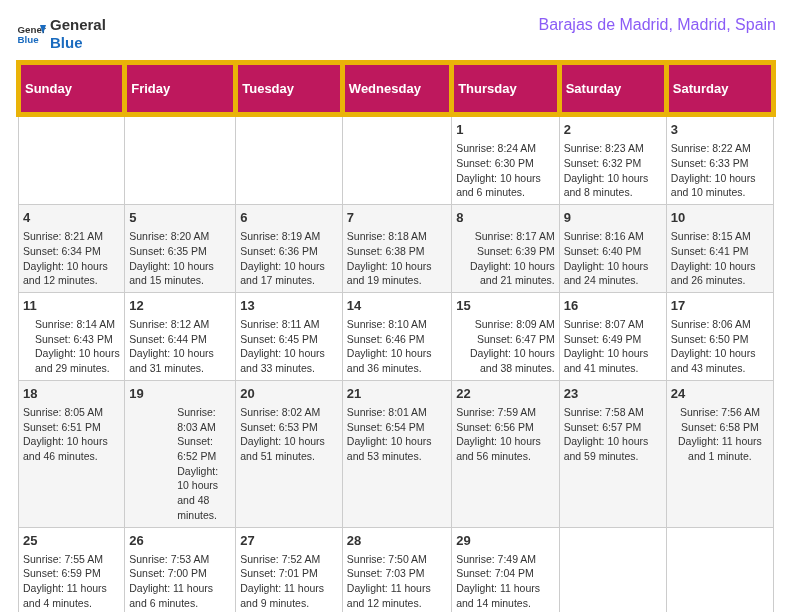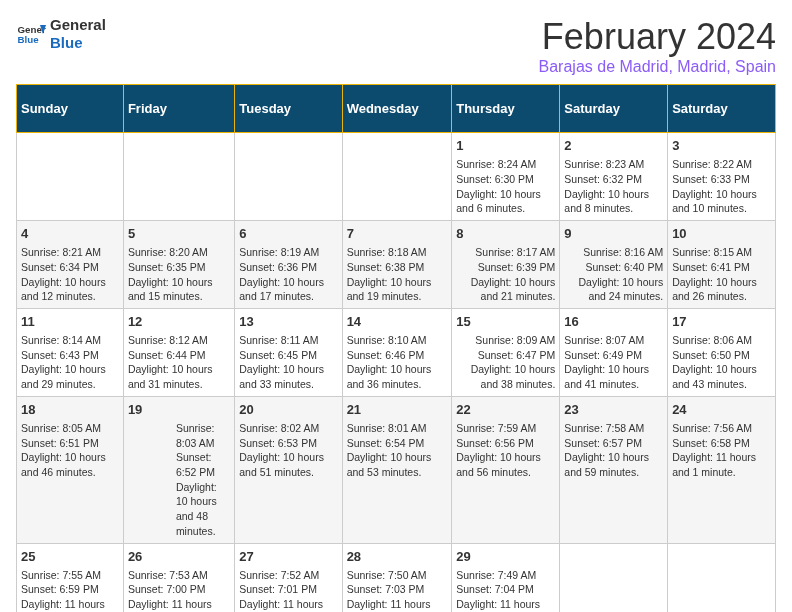--- a/index.html
+++ b/index.html
@@ -36,27 +36,27 @@
     .location {
       font-size: 16px;
       color: #8b5cf6;
     }
     table {
       width: 100%;
       border-collapse: collapse;
       font-size: 11px;
     }
     thead th {
-      background-color: #0c4a6e;
+      background-color: #be185d;
       color: #fff;
       padding: 16px 4px;
       text-align: left;
       font-size: 13px;
       font-weight: bold;
-      border: 1px solid #eab308;
+      border: 5px solid #eab308;
     }
     tbody td {
       border: 1px solid #ccc;
       vertical-align: top;
       padding: 4px;
       width: 113px;
       min-height: 80px;
       color: #333;
       line-height: 1.4;
     }
@@ -100,21 +100,20 @@
       <text x="2" y="18" font-size="13" font-weight="bold" fill="#333" font-family="Arial">General</text>
       <text x="2" y="32" font-size="13" font-weight="bold" fill="#1a6bbf" font-family="Arial">Blue</text>
       <polygon points="32,8 40,8 36,20" fill="#1a6bbf"></polygon>
     </svg>
     <div style="line-height:1.2">
       <div style="font-size:15px;font-weight:bold;color:#333;">General</div>
       <div style="font-size:15px;font-weight:bold;color:#1a6bbf;">Blue</div>
     </div>
   </div>
   <div class="title-block">
-    <div class="month-title">February 2024</div>
     <div class="location">Barajas de Madrid, Madrid, Spain</div>
   </div>
 </div>
 
 <table>
   <thead>
     <tr>
     <th>Sunday</th>
         <th>Friday</th>
         <th>Tuesday</th>
@@ -175,35 +174,35 @@
 Daylight: 10 hours and 19 minutes.</div>
         </td>
         <td>
           <div class="day-num">8</div>
           <div class="day-info" style="white-space: pre-line; text-align: right;">Sunrise: 8:17 AM
 Sunset: 6:39 PM
 Daylight: 10 hours and 21 minutes.</div>
         </td>
         <td>
           <div class="day-num">9</div>
-          <div class="day-info" style="white-space: pre-line; text-align: right;">Sunrise: 8:16 AM
+          <div class="day-info" style="white-space: pre-line;">Sunrise: 8:16 AM
 Sunset: 6:40 PM
 Daylight: 10 hours and 24 minutes.</div>
         </td>
         <td>
           <div class="day-num">10</div>
           <div class="day-info" style="white-space: pre-line;">Sunrise: 8:15 AM
 Sunset: 6:41 PM
 Daylight: 10 hours and 26 minutes.</div>
         </td>
       </tr>
       <tr>
         <td>
           <div class="day-num">11</div>
-          <div class="day-info" style="white-space: pre-line;">Sunrise: 8:14 AM
+          <div class="day-info" style="white-space: pre-line; margin-left: 12px;">Sunrise: 8:14 AM
 Sunset: 6:43 PM
 Daylight: 10 hours and 29 minutes.</div>
         </td>
         <td>
           <div class="day-num">12</div>
           <div class="day-info" style="white-space: pre-line;">Sunrise: 8:12 AM
 Sunset: 6:44 PM
 Daylight: 10 hours and 31 minutes.</div>
         </td>
         <td>
@@ -269,21 +268,21 @@
 Daylight: 10 hours and 56 minutes.</div>
         </td>
         <td>
           <div class="day-num">23</div>
           <div class="day-info" style="white-space: pre-line;">Sunrise: 7:58 AM
 Sunset: 6:57 PM
 Daylight: 10 hours and 59 minutes.</div>
         </td>
         <td>
           <div class="day-num">24</div>
-          <div class="day-info" style="white-space: pre-line;">Sunrise: 7:56 AM
+          <div class="day-info" style="white-space: pre-line; text-align: center;">Sunrise: 7:56 AM
 Sunset: 6:58 PM
 Daylight: 11 hours and 1 minute.</div>
         </td>
       </tr>
       <tr>
         <td>
           <div class="day-num">25</div>
           <div class="day-info" style="white-space: pre-line;">Sunrise: 7:55 AM
 Sunset: 6:59 PM
 Daylight: 11 hours and 4 minutes.</div>

